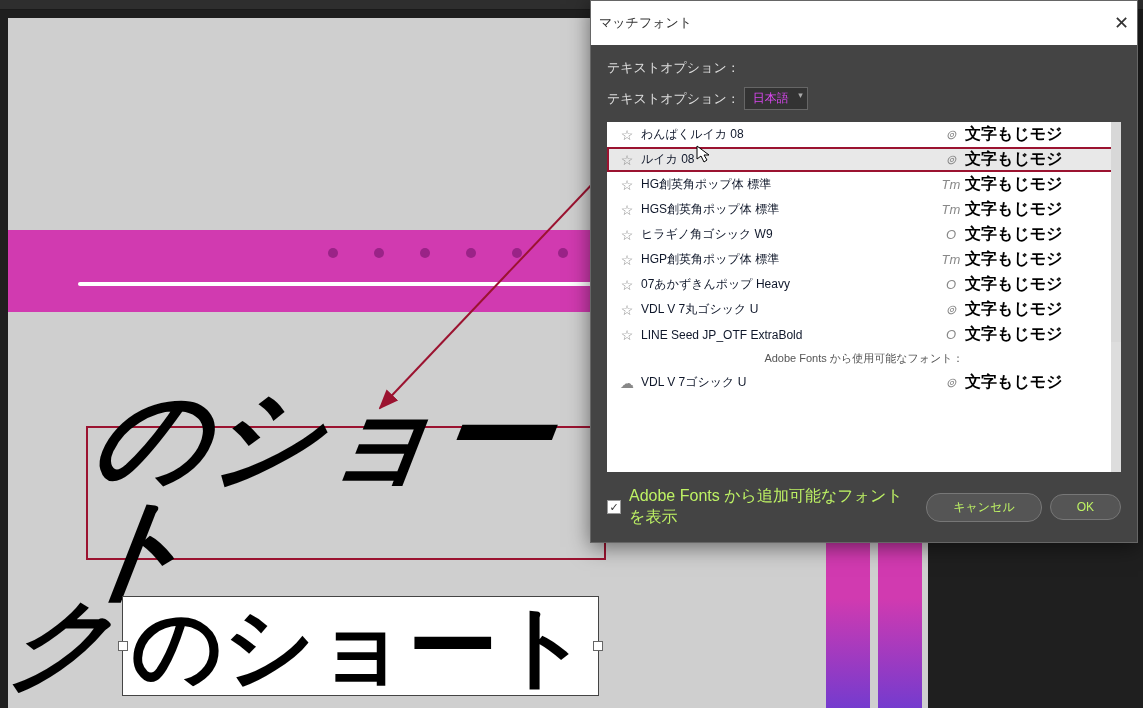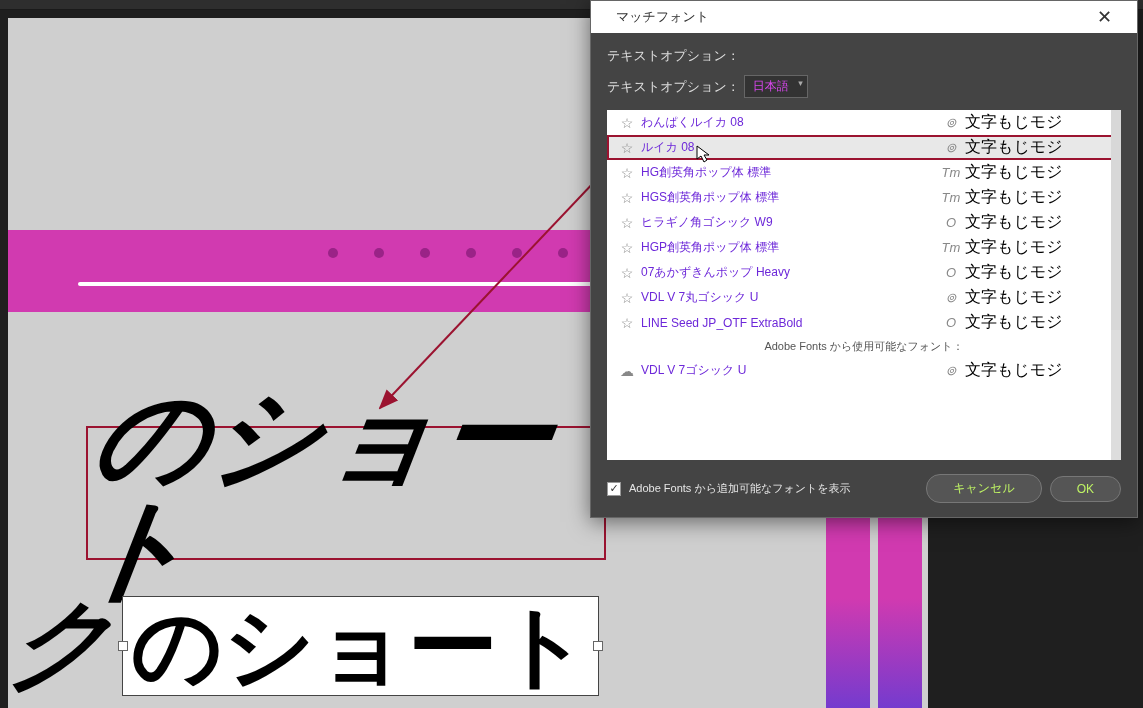--- a/index.html
+++ b/index.html
@@ -166,25 +166,25 @@
       position: absolute;
       top: 0;
       left: 590px;
       width: 548px;
       background: #444;
       box-shadow: 0 4px 20px rgba(0,0,0,.5);
       border: 1px solid #666;
     }
     .dialog-titlebar {
       background: #fff;
-      height: 32px;
+      height: 44px;
       display: flex;
       align-items: center;
       justify-content: space-between;
-      padding: 0 25px;
+      padding: 0 8px;
       color: #333;
       font-size: 13px;
     }
     .dialog-close {
       font-size: 18px;
       cursor: pointer;
     }
 
     .dialog-subhdr {
       padding: 14px 16px 6px;
@@ -241,25 +241,25 @@
       font-size: 14px;
       text-align: center;
     }
     .type-icon {
       color: #888;
       font-size: 13px;
       text-align: center;
       font-style: italic;
     }
     .font-name {
-      color: #6d28d9;
+      color: #0f172a;
       font-size: 12px;
     }
     .font-preview {
-      font-weight: 400;
+      font-weight: 700;
       font-size: 16px;
       color: #000;
     }
 
     .adobe-fonts-label {
       text-align: center;
       font-size: 11px;
       color: #555;
       padding: 4px 16px;
     }
@@ -292,22 +292,22 @@
       height: 14px;
       background: #fff;
       border: 1px solid #999;
       display: flex;
       align-items: center;
       justify-content: center;
       color: #333;
       font-size: 11px;
     }
     .checkbox-label {
-      color: #e5e5e5;
-      font-size: 11px;
+      color: #bef264;
+      font-size: 16px;
       flex: 1;
     }
     .btn {
       background: #555;
       border: 1px solid #777;
       color: #bef264;
       padding: 5px 26px;
       font-size: 12px;
       border-radius: 14px;
       cursor: pointer;

